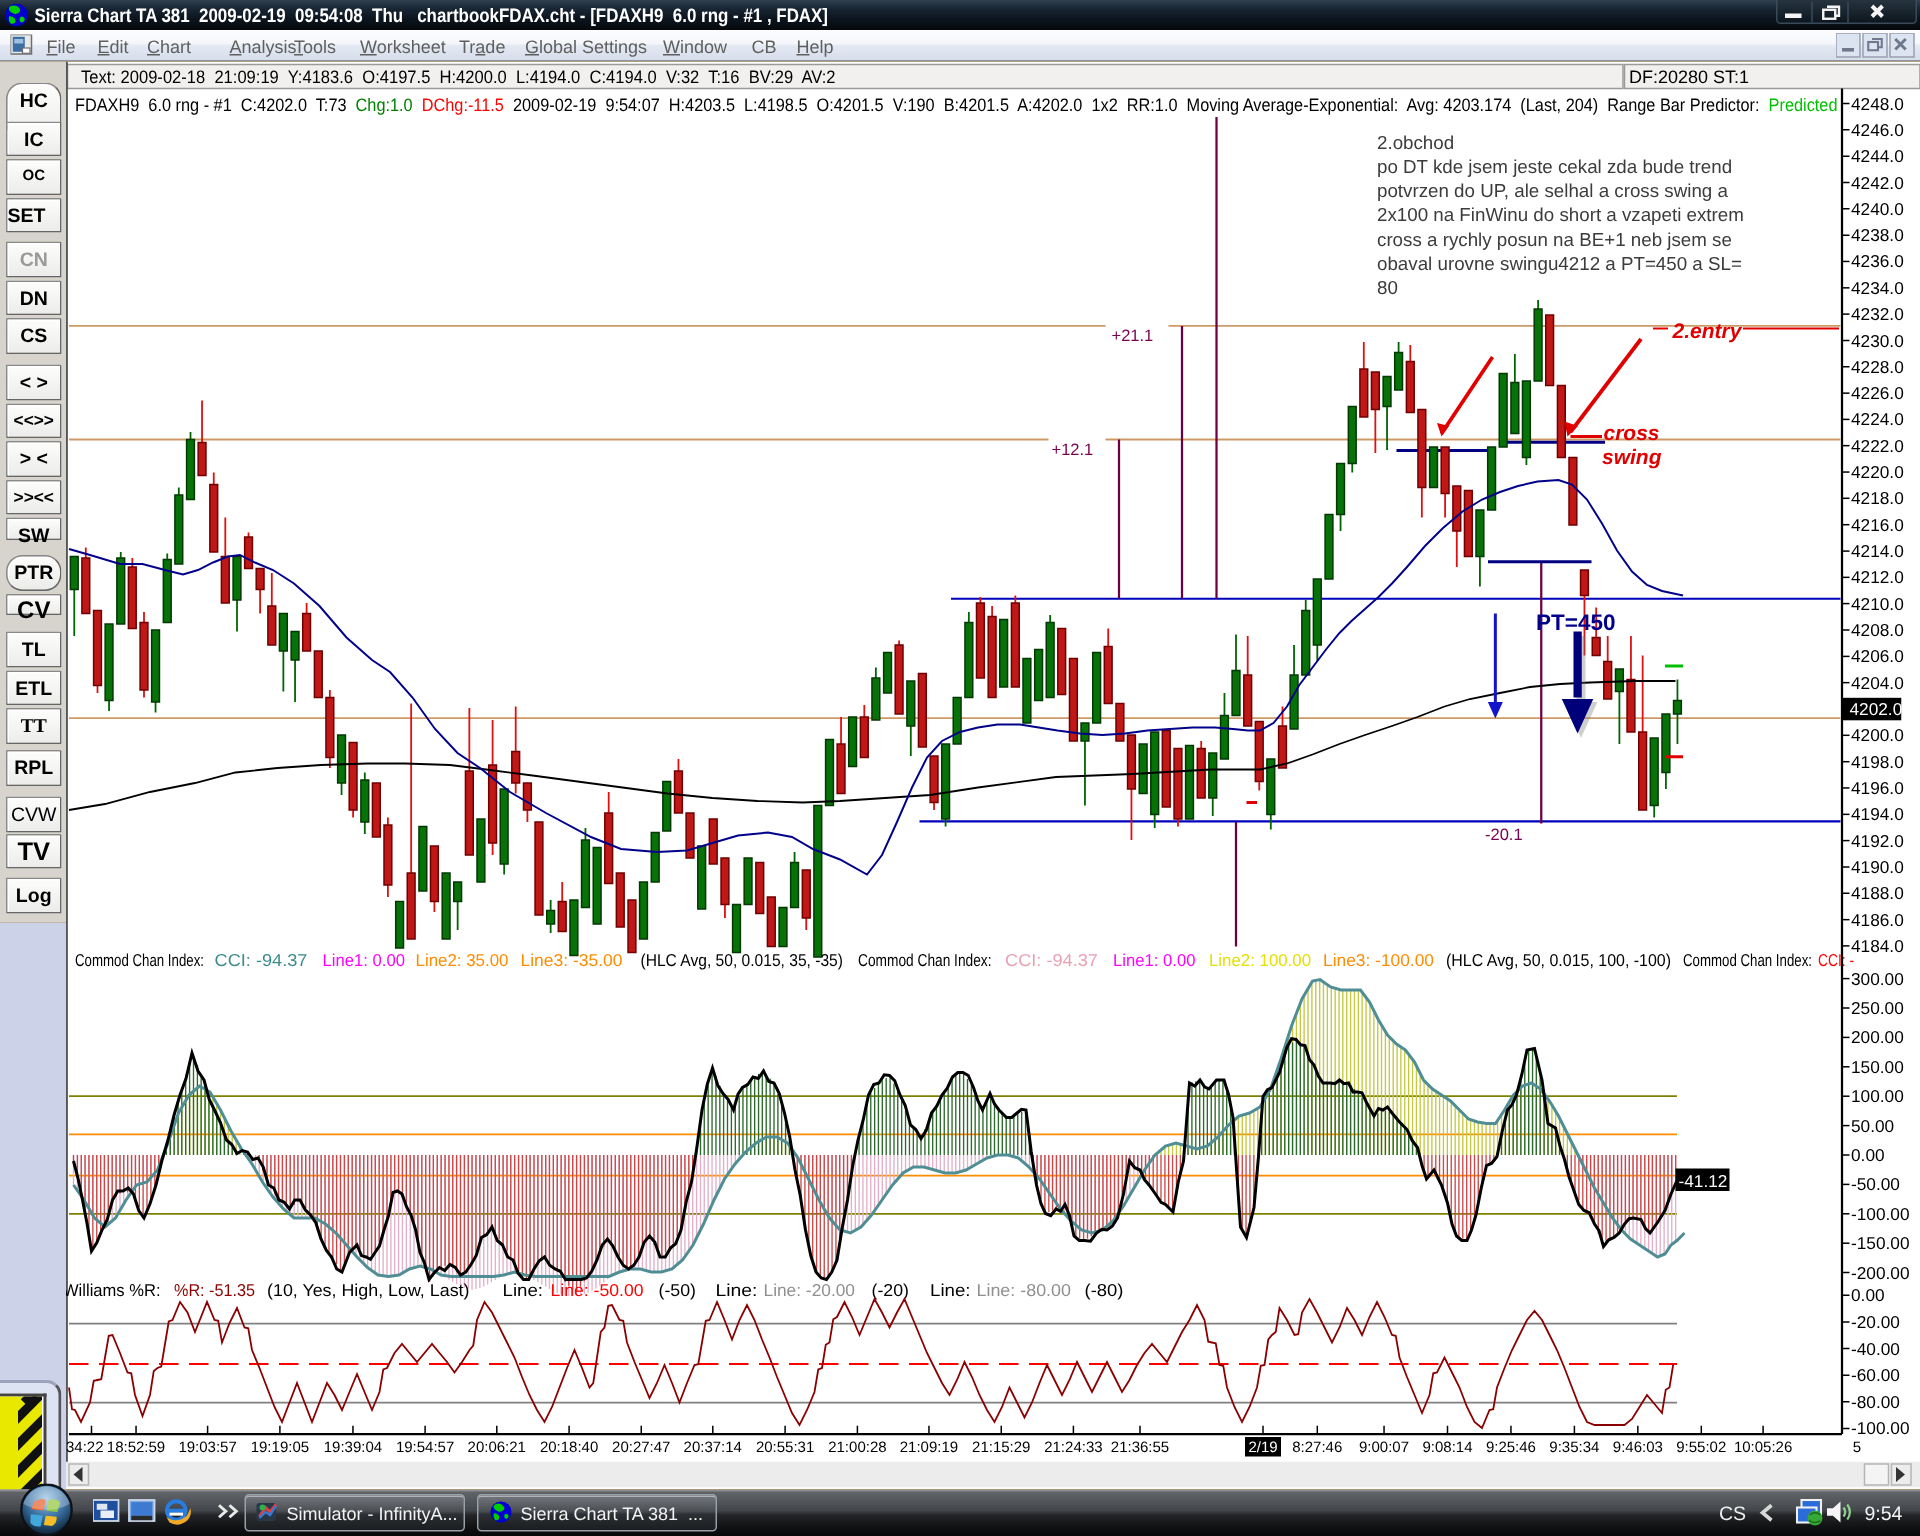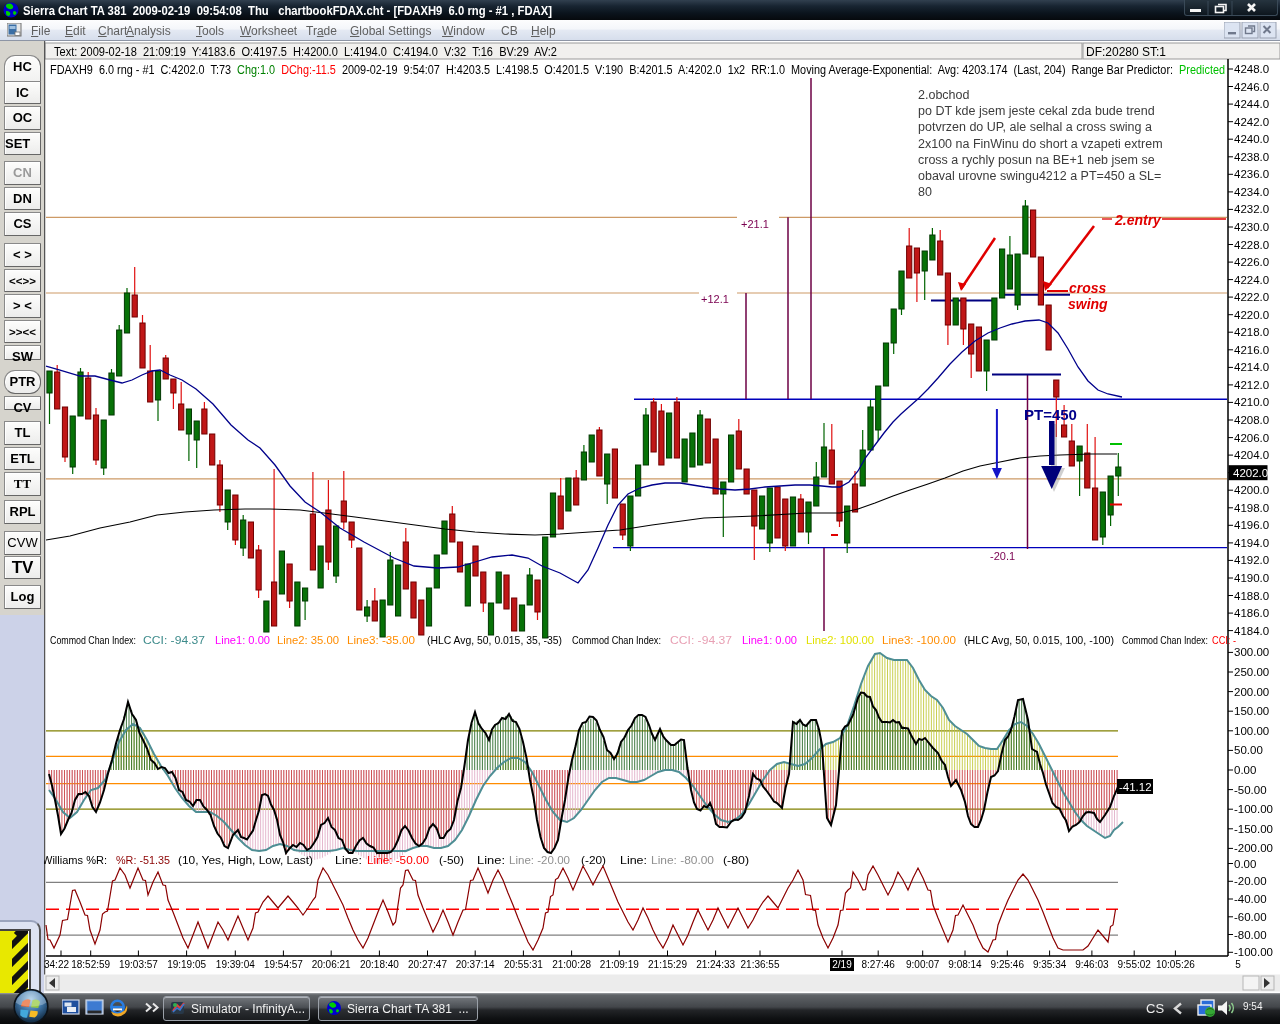--- a/index.html
+++ b/index.html
@@ -29,21 +29,21 @@
 <svg class="abs" style="left:7px;top:3px" width="15" height="14">
         <rect x="0" y="0" width="14" height="13" fill="#e8e8e8" stroke="#707070"></rect>
         <rect x="1.5" y="1.5" width="8" height="10" fill="#3a6ea5"></rect>
         <rect x="2.5" y="3" width="6" height="3" fill="#9fc0e0"></rect>
         <rect x="8" y="9" width="5" height="3.5" fill="#fff" stroke="#707070" stroke-width=".8"></rect>
       </svg>
 <div class="abs" style="left:0;top:4px;width:100%;height:16px;color:#5f5f5f;font-size:12px">
 <span class="abs" style="left:31px"><u>F</u>ile</span>
         <span class="abs" style="left:65px"><u>E</u>dit</span>
 <span class="abs" style="left:98px"><u>C</u>hart</span>
-        <span class="abs" style="left:126px"><u>A</u>nalysis</span>
+        <span class="abs" style="left:153px"><u>A</u>nalysis</span>
 <span class="abs" style="left:196px"><u>T</u>ools</span>
         <span class="abs" style="left:240px"><u>W</u>orksheet</span>
 <span class="abs" style="left:306px">Tr<u>a</u>de</span>
         <span class="abs" style="left:350px"><u>G</u>lobal Settings</span>
 <span class="abs" style="left:442px"><u>W</u>indow</span>
         <span class="abs" style="left:501px">CB</span>
 <span class="abs" style="left:531px"><u>H</u>elp</span>
       </div>
 <svg class="abs" style="left:1224px;top:2px" width="54" height="17">
 <g>
@@ -67,32 +67,32 @@
         <line x1="10" y1="70" x2="34" y2="46"></line>
         <line x1="10" y1="52" x2="34" y2="28"></line>
         <line x1="10" y1="34" x2="34" y2="10"></line>
         <line x1="10" y1="16" x2="34" y2="-8"></line>
         <line x1="16" y1="4" x2="30" y2="-10"></line>
       </g>
       <rect x="0" y="0" width="12" height="62" fill="#e8e800"></rect>
     </svg>
     <div class="abs" style="left:4px;top:55px;width:37px;height:38px;background:linear-gradient(180deg,#fdfdfc,#ececeb);border:1px solid #898989;border-right-color:#666;border-bottom-color:#666;box-shadow:inset 1px 1px 0 #fff;border-radius:11px;color:#000;font-weight:bold;font-size:13px;text-align:center;line-height:22px;font-family:'Liberation Sans',sans-serif">HC</div>
     <div class="abs" style="left:4px;top:80.5px;width:37px;height:23.5px;background:linear-gradient(180deg,#fdfdfc,#ececeb);border:1px solid #898989;border-right-color:#666;border-bottom-color:#666;box-shadow:inset 1px 1px 0 #fff;border-radius:1px;color:#000;font-weight:bold;font-size:13px;text-align:center;line-height:22px;font-family:'Liberation Sans',sans-serif">IC</div>
-    <div class="abs" style="left:4px;top:106px;width:37px;height:23.5px;background:linear-gradient(180deg,#fdfdfc,#ececeb);border:1px solid #898989;border-right-color:#666;border-bottom-color:#666;box-shadow:inset 1px 1px 0 #fff;border-radius:1px;color:#000;font-weight:bold;font-size:13px;text-align:center;line-height:22px;font-family:'Liberation Sans',sans-serif">OC</div>
+    <div class="abs" style="left:4px;top:106px;width:37px;height:23.5px;background:linear-gradient(180deg,#fdfdfc,#ececeb);border:1px solid #898989;border-right-color:#666;border-bottom-color:#666;box-shadow:inset 1px 1px 0 #fff;border-radius:1px;color:#000;font-weight:bold;font-size:10px;text-align:center;line-height:22px;font-family:'Liberation Sans',sans-serif">OC</div>
     <div class="abs" style="left:4px;top:131.5px;width:37px;height:23.5px;background:linear-gradient(180deg,#fdfdfc,#ececeb);border:1px solid #898989;border-right-color:#666;border-bottom-color:#666;box-shadow:inset 1px 1px 0 #fff;border-radius:1px;color:#000;font-weight:bold;font-size:13px;text-align:left;line-height:22px;font-family:'Liberation Sans',sans-serif">SET</div>
     <div class="abs" style="left:4px;top:161px;width:37px;height:23.5px;background:linear-gradient(180deg,#fdfdfc,#ececeb);border:1px solid #898989;border-right-color:#666;border-bottom-color:#666;box-shadow:inset 1px 1px 0 #fff;border-radius:1px;color:#9a9a9a;font-weight:bold;font-size:13px;text-align:center;line-height:22px;font-family:'Liberation Sans',sans-serif">CN</div>
     <div class="abs" style="left:4px;top:186.5px;width:37px;height:23.5px;background:linear-gradient(180deg,#fdfdfc,#ececeb);border:1px solid #898989;border-right-color:#666;border-bottom-color:#666;box-shadow:inset 1px 1px 0 #fff;border-radius:1px;color:#000;font-weight:bold;font-size:13px;text-align:center;line-height:22px;font-family:'Liberation Sans',sans-serif">DN</div>
     <div class="abs" style="left:4px;top:212px;width:37px;height:23.5px;background:linear-gradient(180deg,#fdfdfc,#ececeb);border:1px solid #898989;border-right-color:#666;border-bottom-color:#666;box-shadow:inset 1px 1px 0 #fff;border-radius:1px;color:#000;font-weight:bold;font-size:13px;text-align:center;line-height:22px;font-family:'Liberation Sans',sans-serif">CS</div>
     <div class="abs" style="left:4px;top:243px;width:37px;height:23.5px;background:linear-gradient(180deg,#fdfdfc,#ececeb);border:1px solid #898989;border-right-color:#666;border-bottom-color:#666;box-shadow:inset 1px 1px 0 #fff;border-radius:1px;color:#000;font-weight:bold;font-size:13px;text-align:center;line-height:22px;font-family:'Liberation Sans',sans-serif">&lt; &gt;</div>
     <div class="abs" style="left:4px;top:268.5px;width:37px;height:23.5px;background:linear-gradient(180deg,#fdfdfc,#ececeb);border:1px solid #898989;border-right-color:#666;border-bottom-color:#666;box-shadow:inset 1px 1px 0 #fff;border-radius:1px;color:#000;font-weight:bold;font-size:11.5px;text-align:center;line-height:22px;font-family:'Liberation Sans',sans-serif">&lt;&lt;&gt;&gt;</div>
     <div class="abs" style="left:4px;top:294px;width:37px;height:23.5px;background:linear-gradient(180deg,#fdfdfc,#ececeb);border:1px solid #898989;border-right-color:#666;border-bottom-color:#666;box-shadow:inset 1px 1px 0 #fff;border-radius:1px;color:#000;font-weight:bold;font-size:13px;text-align:center;line-height:22px;font-family:'Liberation Sans',sans-serif">&gt; &lt;</div>
     <div class="abs" style="left:4px;top:319.5px;width:37px;height:23.5px;background:linear-gradient(180deg,#fdfdfc,#ececeb);border:1px solid #898989;border-right-color:#666;border-bottom-color:#666;box-shadow:inset 1px 1px 0 #fff;border-radius:1px;color:#000;font-weight:bold;font-size:11.5px;text-align:center;line-height:22px;font-family:'Liberation Sans',sans-serif">&gt;&gt;&lt;&lt;</div>
     <div class="abs" style="left:4px;top:345px;width:37px;height:15px;background:linear-gradient(180deg,#fdfdfc,#ececeb);border:1px solid #898989;border-right-color:#666;border-bottom-color:#666;box-shadow:inset 1px 1px 0 #fff;border-radius:1px;color:#000;font-weight:bold;font-size:13px;text-align:center;line-height:22px;font-family:'Liberation Sans',sans-serif">SW</div>
     <div class="abs" style="left:4px;top:370px;width:37px;height:23.5px;background:linear-gradient(180deg,#fdfdfc,#ececeb);border:1px solid #898989;border-right-color:#666;border-bottom-color:#666;box-shadow:inset 1px 1px 0 #fff;border-radius:11px;color:#000;font-weight:bold;font-size:13px;text-align:center;line-height:22px;font-family:'Liberation Sans',sans-serif">PTR</div>
-    <div class="abs" style="left:4px;top:395.5px;width:37px;height:14px;background:linear-gradient(180deg,#fdfdfc,#ececeb);border:1px solid #898989;border-right-color:#666;border-bottom-color:#666;box-shadow:inset 1px 1px 0 #fff;border-radius:1px;color:#000;font-weight:bold;font-size:13px;text-align:center;line-height:22px;font-family:'Liberation Sans',sans-serif">CV</div>
+    <div class="abs" style="left:4px;top:395.5px;width:37px;height:14px;background:linear-gradient(180deg,#fdfdfc,#ececeb);border:1px solid #898989;border-right-color:#666;border-bottom-color:#666;box-shadow:inset 1px 1px 0 #fff;border-radius:1px;color:#000;font-weight:bold;font-size:16px;text-align:center;line-height:22px;font-family:'Liberation Sans',sans-serif">CV</div>
     <div class="abs" style="left:4px;top:421px;width:37px;height:23.5px;background:linear-gradient(180deg,#fdfdfc,#ececeb);border:1px solid #898989;border-right-color:#666;border-bottom-color:#666;box-shadow:inset 1px 1px 0 #fff;border-radius:1px;color:#000;font-weight:bold;font-size:13px;text-align:center;line-height:22px;font-family:'Liberation Sans',sans-serif">TL</div>
     <div class="abs" style="left:4px;top:446.5px;width:37px;height:23.5px;background:linear-gradient(180deg,#fdfdfc,#ececeb);border:1px solid #898989;border-right-color:#666;border-bottom-color:#666;box-shadow:inset 1px 1px 0 #fff;border-radius:1px;color:#000;font-weight:bold;font-size:13px;text-align:center;line-height:22px;font-family:'Liberation Sans',sans-serif">ETL</div>
     <div class="abs" style="left:4px;top:472px;width:37px;height:23.5px;background:linear-gradient(180deg,#fdfdfc,#ececeb);border:1px solid #898989;border-right-color:#666;border-bottom-color:#666;box-shadow:inset 1px 1px 0 #fff;border-radius:1px;color:#000;font-weight:bold;font-size:13px;text-align:center;line-height:22px;font-family:Liberation Serif, serif">TT</div>
     <div class="abs" style="left:4px;top:500px;width:37px;height:23.5px;background:linear-gradient(180deg,#fdfdfc,#ececeb);border:1px solid #898989;border-right-color:#666;border-bottom-color:#666;box-shadow:inset 1px 1px 0 #fff;border-radius:1px;color:#000;font-weight:bold;font-size:13px;text-align:center;line-height:22px;font-family:'Liberation Sans',sans-serif">RPL</div>
     <div class="abs" style="left:4px;top:531px;width:37px;height:23.5px;background:linear-gradient(180deg,#fdfdfc,#ececeb);border:1px solid #898989;border-right-color:#666;border-bottom-color:#666;box-shadow:inset 1px 1px 0 #fff;border-radius:1px;color:#000;font-weight:normal;font-size:13px;text-align:center;line-height:22px;font-family:'Liberation Sans',sans-serif">CVW</div>
     <div class="abs" style="left:4px;top:555.5px;width:37px;height:23.5px;background:linear-gradient(180deg,#fdfdfc,#ececeb);border:1px solid #898989;border-right-color:#666;border-bottom-color:#666;box-shadow:inset 1px 1px 0 #fff;border-radius:1px;color:#000;font-weight:bold;font-size:17px;text-align:center;line-height:22px;font-family:'Liberation Sans',sans-serif">TV</div>
     <div class="abs" style="left:4px;top:585px;width:37px;height:23.5px;background:linear-gradient(180deg,#fdfdfc,#ececeb);border:1px solid #898989;border-right-color:#666;border-bottom-color:#666;box-shadow:inset 1px 1px 0 #fff;border-radius:1px;color:#000;font-weight:bold;font-size:13px;text-align:center;line-height:22px;font-family:'Liberation Sans',sans-serif">Log</div>
     <svg width="1236" height="952" viewBox="44 41 1236 952" style="position:absolute;left:44px;top:41px" shape-rendering="auto">
       <rect x="44.0" y="41.0" width="1236.0" height="952.0" fill="#ffffff"></rect>
       <rect x="45.0" y="43.0" width="1037.0" height="16.0" fill="#f1f0ee" stroke="#9a9a9a" stroke-width="1"></rect>
@@ -1460,13 +1460,13 @@
 <svg class="abs" style="left:1197px;top:999px" width="20" height="19">
       <rect x="4" y="1" width="13" height="10" fill="#2a6cd8" stroke="#f0f0f0" stroke-width="1.4"></rect>
       <rect x="1" y="6" width="13" height="10" fill="#2a6cd8" stroke="#f0f0f0" stroke-width="1.4"></rect>
       <circle cx="13" cy="13" r="5" fill="#35a835"></circle>
       <path d="M9.5,11 a5,5 0 0 1 7,0 M9,14.5 a5,4 0 0 0 7.5,.3" stroke="#1d6b1d" stroke-width="1" fill="none"></path>
     </svg>
 <svg class="abs" style="left:1217px;top:1000px" width="19" height="16">
       <path d="M1,5.5 h4 l5,-4.5 v14 l-5,-4.5 h-4 z" fill="#f5f5f5"></path>
       <path d="M12,5 a5,5 0 0 1 0,6 M14.5,3 a8,8 0 0 1 0,10" stroke="#8fcf8f" stroke-width="1.5" fill="none"></path>
     </svg>
-<span class="abs" style="left:1243px;top:1001px;color:#f2f2f2;font-size:10px">9:54</span>
+<span class="abs" style="left:1243px;top:1001px;color:#f2f2f2;font-size:13px">9:54</span>
   </div>
 </body></html>

